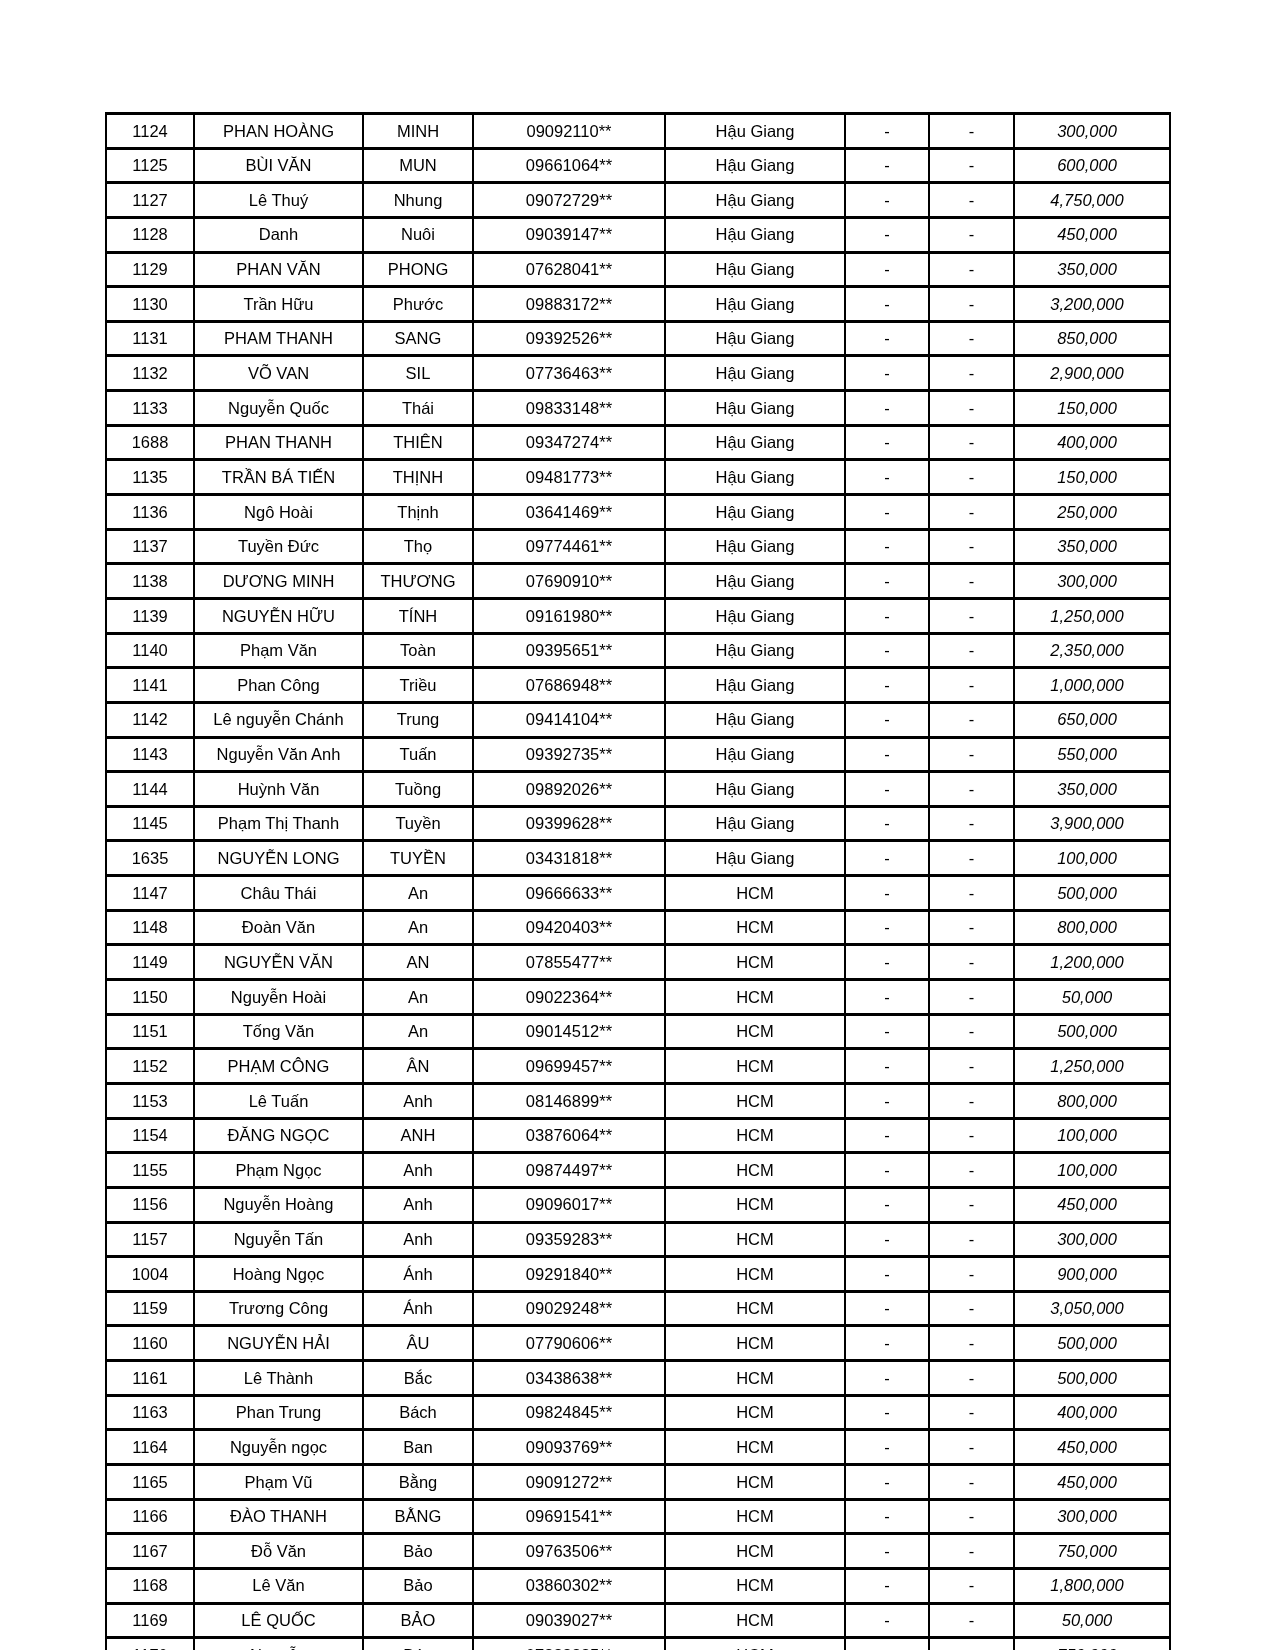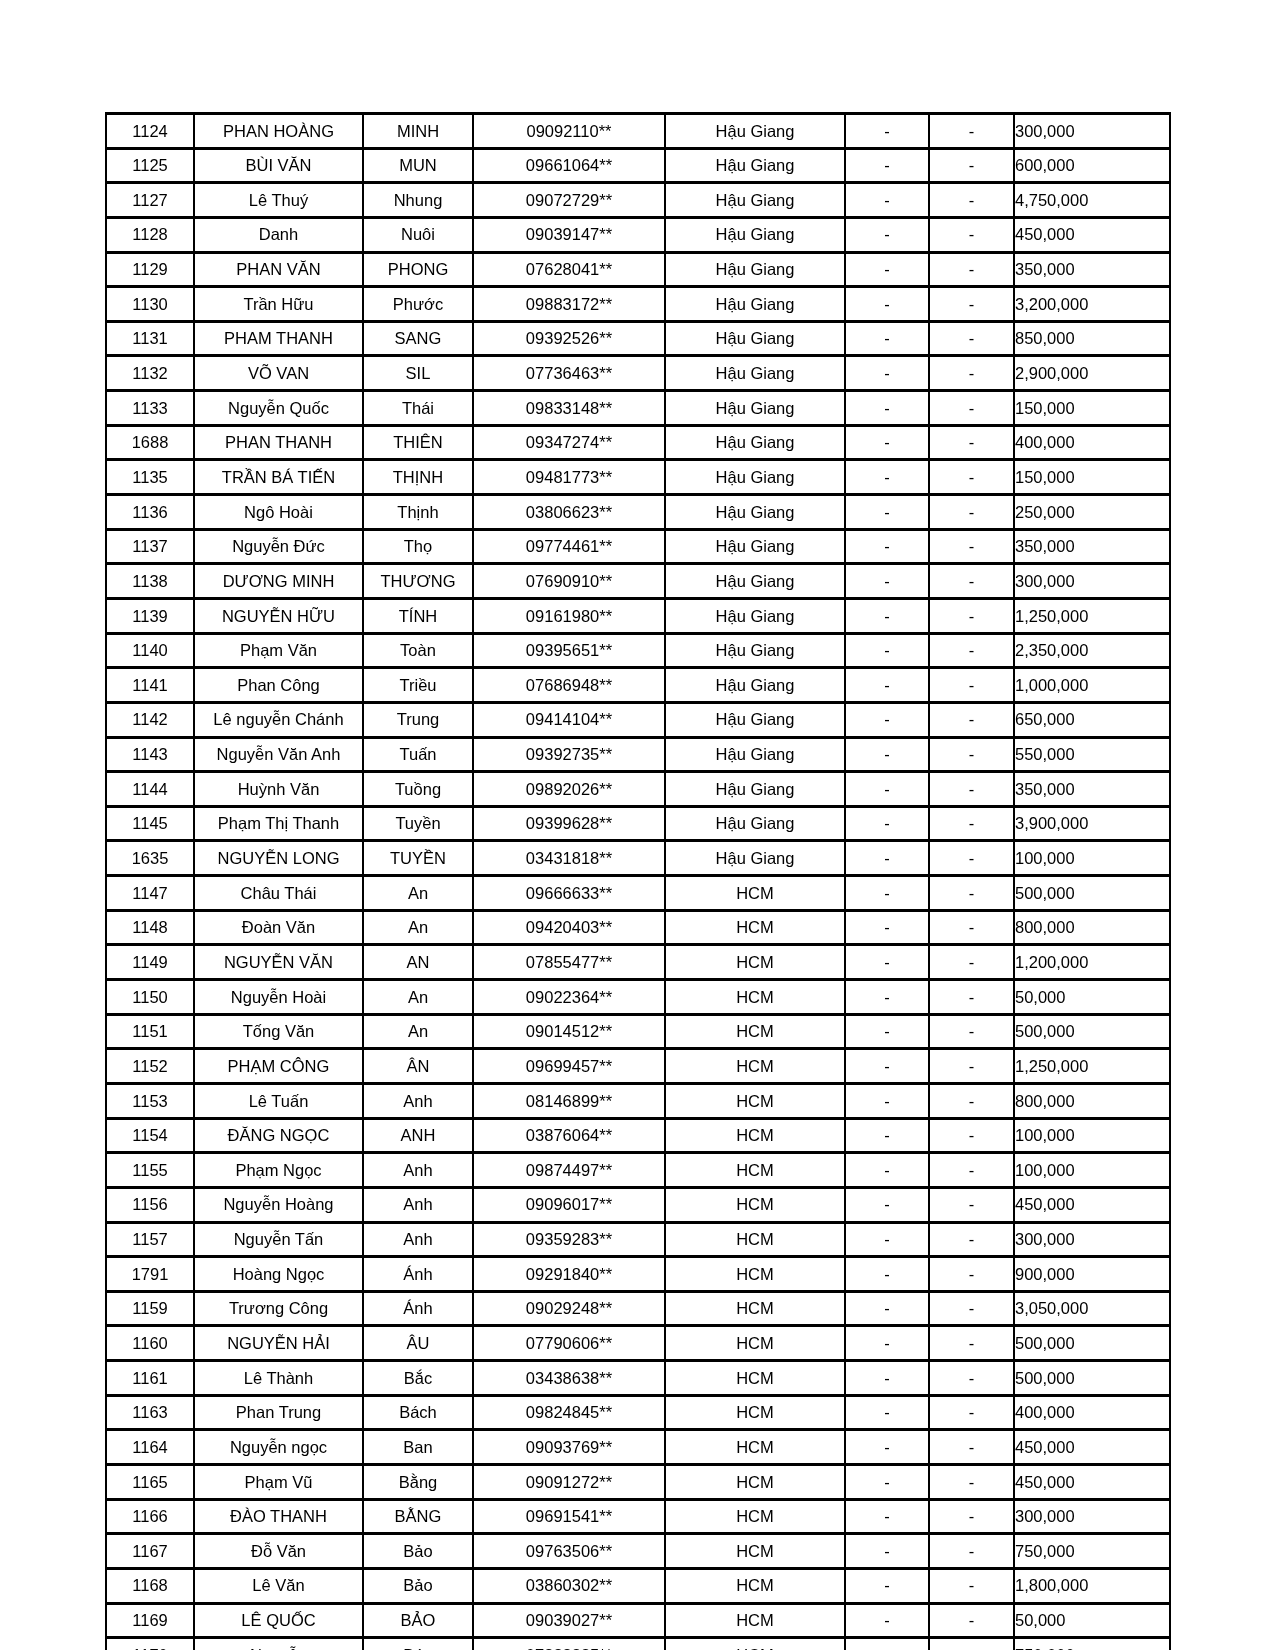--- a/index.html
+++ b/index.html
@@ -44,22 +44,23 @@
   
   col.c0 { width: 88px; }
   col.c1 { width: 169px; }
   col.c2 { width: 110px; }
   col.c3 { width: 192px; }
   col.c4 { width: 180px; }
   col.c5 { width: 84px; }
   col.c6 { width: 85px; }
   col.c7 { width: 156px; }
   table.roster td.c7 {
-    text-align: left;
+    text-align: center;
     padding-right: 10px;
+    font-style: italic;
   }
 </style>
 </head>
 <body>
 
 <div class="sheet">
   <table class="roster">
     <colgroup>
       <col class="c0">
         <col class="c1">
@@ -178,29 +179,29 @@
           <td class="c3">09481773**</td>
           <td class="c4">Hậu Giang</td>
           <td class="c5">-</td>
           <td class="c6">-</td>
           <td class="c7">150,000</td>
         </tr>
         <tr>
           <td class="c0">1136</td>
           <td class="c1">Ngô Hoài</td>
           <td class="c2">Thịnh</td>
-          <td class="c3">03806623**</td>
+          <td class="c3">03641469**</td>
           <td class="c4">Hậu Giang</td>
           <td class="c5">-</td>
           <td class="c6">-</td>
           <td class="c7">250,000</td>
         </tr>
         <tr>
           <td class="c0">1137</td>
-          <td class="c1">Nguyễn Đức</td>
+          <td class="c1">Tuyền Đức</td>
           <td class="c2">Thọ</td>
           <td class="c3">09774461**</td>
           <td class="c4">Hậu Giang</td>
           <td class="c5">-</td>
           <td class="c6">-</td>
           <td class="c7">350,000</td>
         </tr>
         <tr>
           <td class="c0">1138</td>
           <td class="c1">DƯƠNG MINH</td>
@@ -395,21 +396,21 @@
           <td class="c0">1157</td>
           <td class="c1">Nguyễn Tấn</td>
           <td class="c2">Anh</td>
           <td class="c3">09359283**</td>
           <td class="c4">HCM</td>
           <td class="c5">-</td>
           <td class="c6">-</td>
           <td class="c7">300,000</td>
         </tr>
         <tr>
-          <td class="c0">1791</td>
+          <td class="c0">1004</td>
           <td class="c1">Hoàng Ngọc</td>
           <td class="c2">Ánh</td>
           <td class="c3">09291840**</td>
           <td class="c4">HCM</td>
           <td class="c5">-</td>
           <td class="c6">-</td>
           <td class="c7">900,000</td>
         </tr>
         <tr>
           <td class="c0">1159</td>

